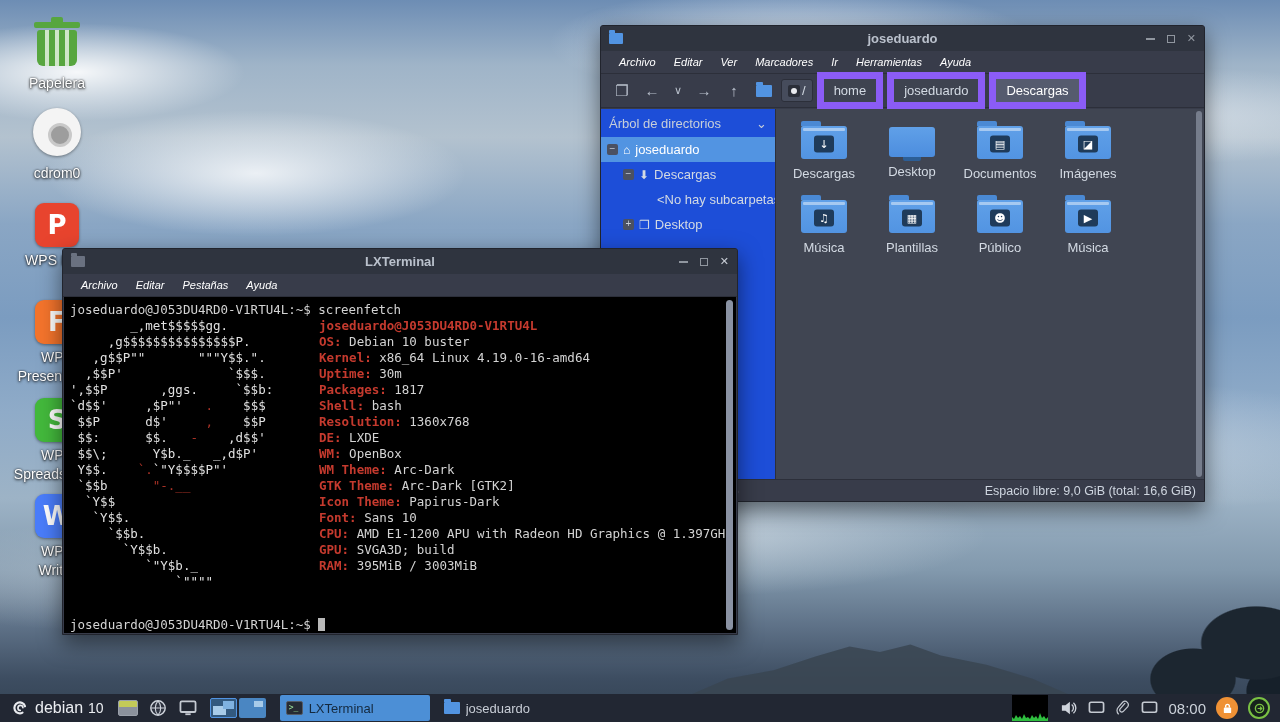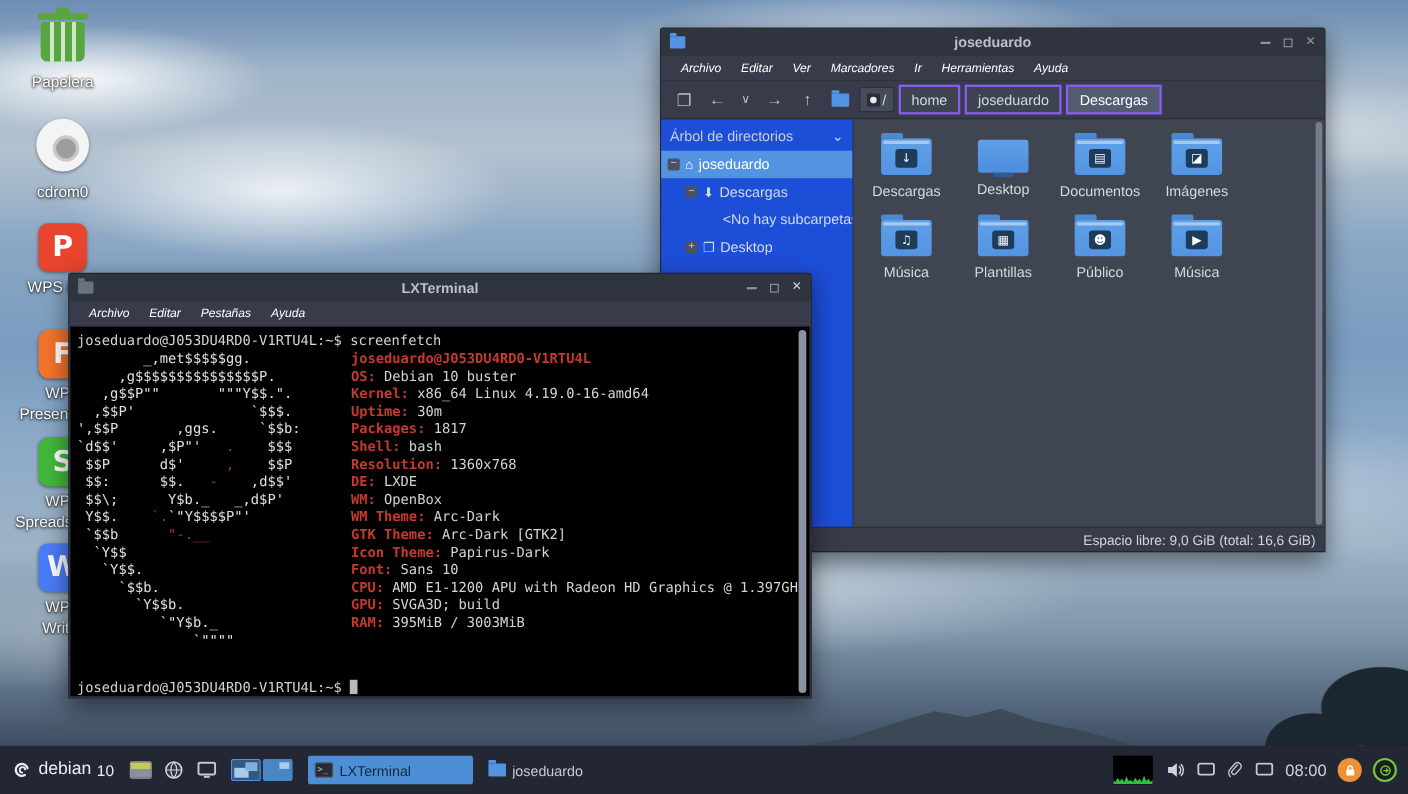--- a/index.html
+++ b/index.html
@@ -74,21 +74,21 @@
     color:#b9c0cc; font-size:15px; border-radius:3px; cursor:pointer; }
   .tb-btn.small { min-width:18px; font-size:11px; }
   .mini-folder { width:16px; height:12px; background:#5294e2; border-radius:1px; position:relative; }
   .mini-folder:before { content:""; position:absolute; top:-3px; left:0; width:7px; height:3px;
     background:#5294e2; border-radius:1px 1px 0 0; }
   .root-btn { display:flex; align-items:center; gap:2px; background:#464c5c; border:1px solid #2c2f3a;
     border-radius:3px; padding:3px 6px; color:#d3dae3; font-size:13px; cursor:pointer; }
   .drive-ic { width:12px; height:12px; background:#2a2e38; border-radius:2px; position:relative; }
   .drive-ic:after { content:""; position:absolute; left:3px; top:3px; width:6px; height:6px;
     border-radius:50%; background:#e8eaee; }
-  .crumb { background:#3e4350; border:2px solid #8b5cf6; color:#d3dae3; font-size:13px;
+  .crumb { background:#3e4350; border:7px solid #8b5cf6; color:#d3dae3; font-size:13px;
     padding:4px 10px; cursor:pointer; }
   .crumb.active { background:#555b6e; color:#ffffff; }
   .fm-body { position:absolute; top:83px; bottom:22px; left:0; right:0; display:flex; }
   .fm-side { width:175px; background:#1d4ed8; border-right:1px solid #2c2f3a; position:relative; overflow:hidden; }
   .side-head { height:28px; display:flex; align-items:center; justify-content:space-between;
     padding:0 8px; color:#c8cfd9; font-size:13px; }
   .tree-row { height:25px; display:flex; align-items:center; gap:5px; color:#d3dae3; font-size:13px;
     white-space:nowrap; overflow:hidden; cursor:pointer; }
   .tree-row.sel { background:#5294e2; color:#ffffff; }
   .expander { width:11px; height:11px; background:#4b5162; border-radius:2px; color:#c8cfd9;
@@ -129,21 +129,21 @@
   .t-art .r { color:#a93226; }
   .t-info { left:255px; top:21px; }
   .t-info .lbl { color:#c53a2e; font-weight:bold; }
   .t-info .host { color:#c53a2e; font-weight:bold; }
   .t-prompt2 { left:6px; top:320px; }
   .cursor { display:inline-block; width:7px; height:13px; background:#b9b9b9; vertical-align:-2px; }
   .term-scroll { position:absolute; right:2px; top:3px; bottom:3px; width:9px; }
   .term-scroll .thumb { position:absolute; inset:0 1px; background:#8a92a3; border-radius:4px; cursor:pointer; }
 
   
-  .taskbar { position:absolute; left:0; right:0; bottom:0; height:44px; background:#222733;
+  .taskbar { position:absolute; left:0; right:0; bottom:0; height:28px; background:#222733;
     display:flex; align-items:center; z-index:6; padding:0 4px; gap:6px; }
   .tb-menu { display:flex; align-items:center; gap:5px; padding:2px 6px; cursor:pointer; }
   .tb-menu .mlabel { color:#eceef2; font-size:16px; }
   .tb-menu sup { color:#eceef2; font-size:14px; }
   .tk-ic { width:24px; height:24px; display:flex; align-items:center; justify-content:center; cursor:pointer; }
   .pager { display:flex; gap:2px; margin-left:4px; cursor:pointer; }
   .pg { width:27px; height:20px; border-radius:2px; position:relative; }
   .pg1 { background:#33597f; border:1px solid #5294e2; }
   .pg1 .w1 { position:absolute; left:2px; bottom:2px; width:13px; height:9px; background:#a8cbe9; }
   .pg1 .w2 { position:absolute; right:2px; top:2px; width:11px; height:8px; background:#7fb1e0; }
@@ -169,21 +169,21 @@
 </style>
 </head>
 <body>
 
 <div class="screen">
   <div class="wallpaper"></div>
   <div class="mountain"></div>
   <div class="tree-blob"></div>
 
   <div id="desktop-icons">
-      <div class="desk-icon" style="top: 8px;"><div class="art"><div class="trash-body"></div></div><div class="dlabel">Papelera</div></div>
+      <div class="desk-icon" style="top: 18px;"><div class="art"><div class="trash-body"></div></div><div class="dlabel">Papelera</div></div>
       <div class="desk-icon" style="top: 108px;"><div class="art"><div class="disc"></div></div><div class="dlabel">cdrom0</div></div>
       <div class="desk-icon" style="top: 203px;"><div class="art"><div class="wps" style="background: rgb(232, 68, 46);">P</div></div><div class="dlabel">WPS PDF</div></div>
       <div class="desk-icon" style="top: 300px;"><div class="art"><div class="wps" style="background: rgb(244, 116, 44);">F</div></div><div class="dlabel">WPS<br>Presentation</div></div>
       <div class="desk-icon" style="top: 398px;"><div class="art"><div class="wps" style="background: rgb(67, 185, 60);">S</div></div><div class="dlabel">WPS<br>Spreadsheets</div></div>
       <div class="desk-icon" style="top: 494px;"><div class="art"><div class="wps" style="background: rgb(74, 125, 250);">W</div></div><div class="dlabel">WPS<br>Writer</div></div>
     </div>
 
   <div class="window" id="fm">
     <div class="titlebar">
       <span class="title-icon"></span>

